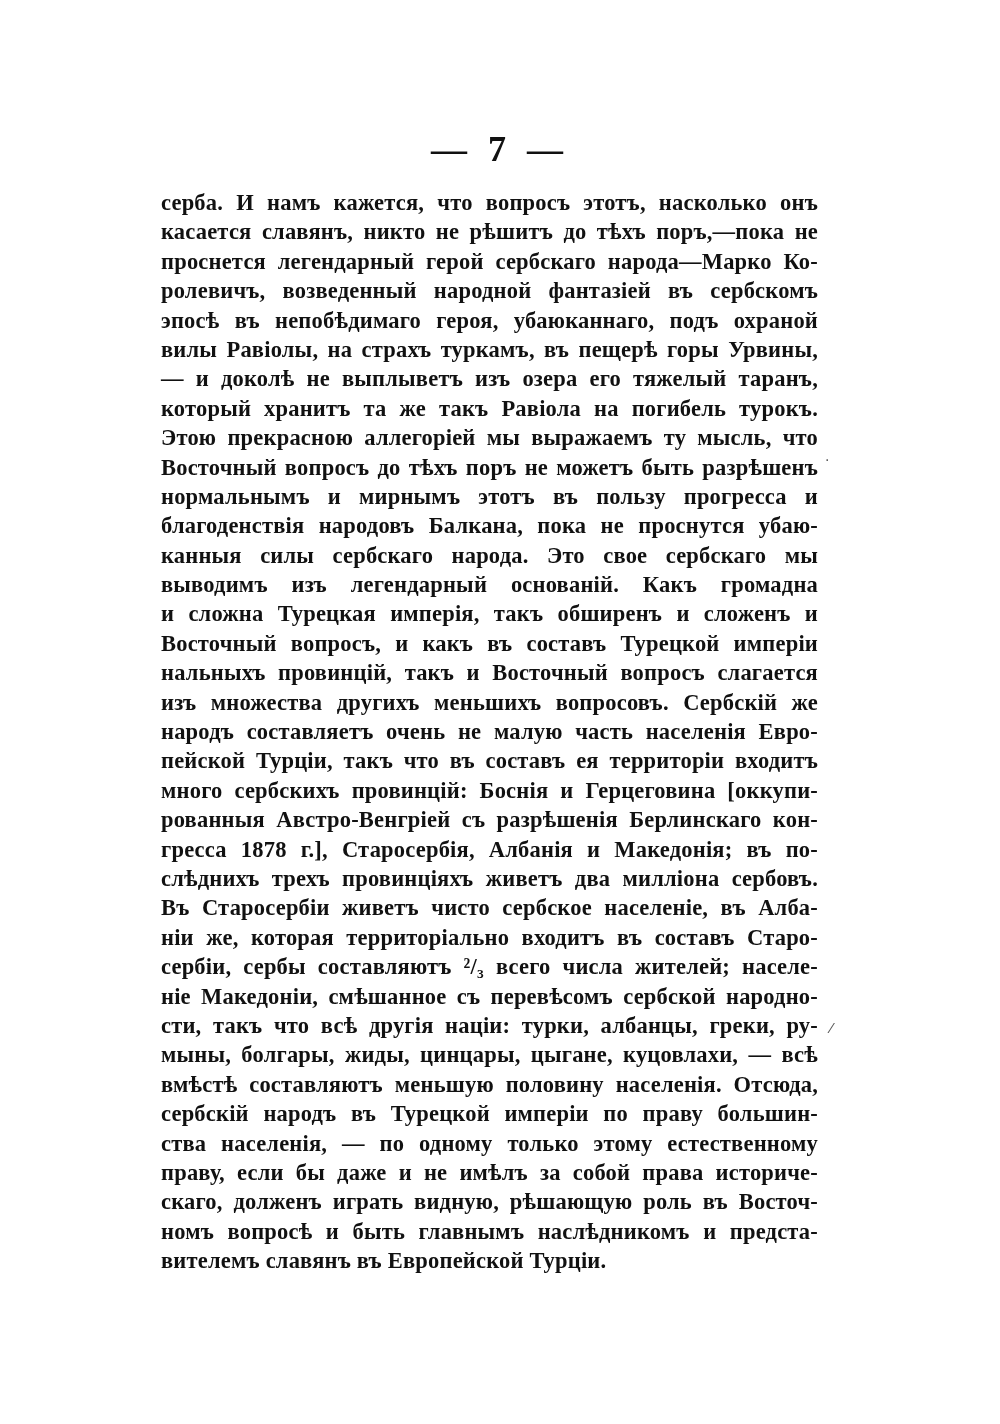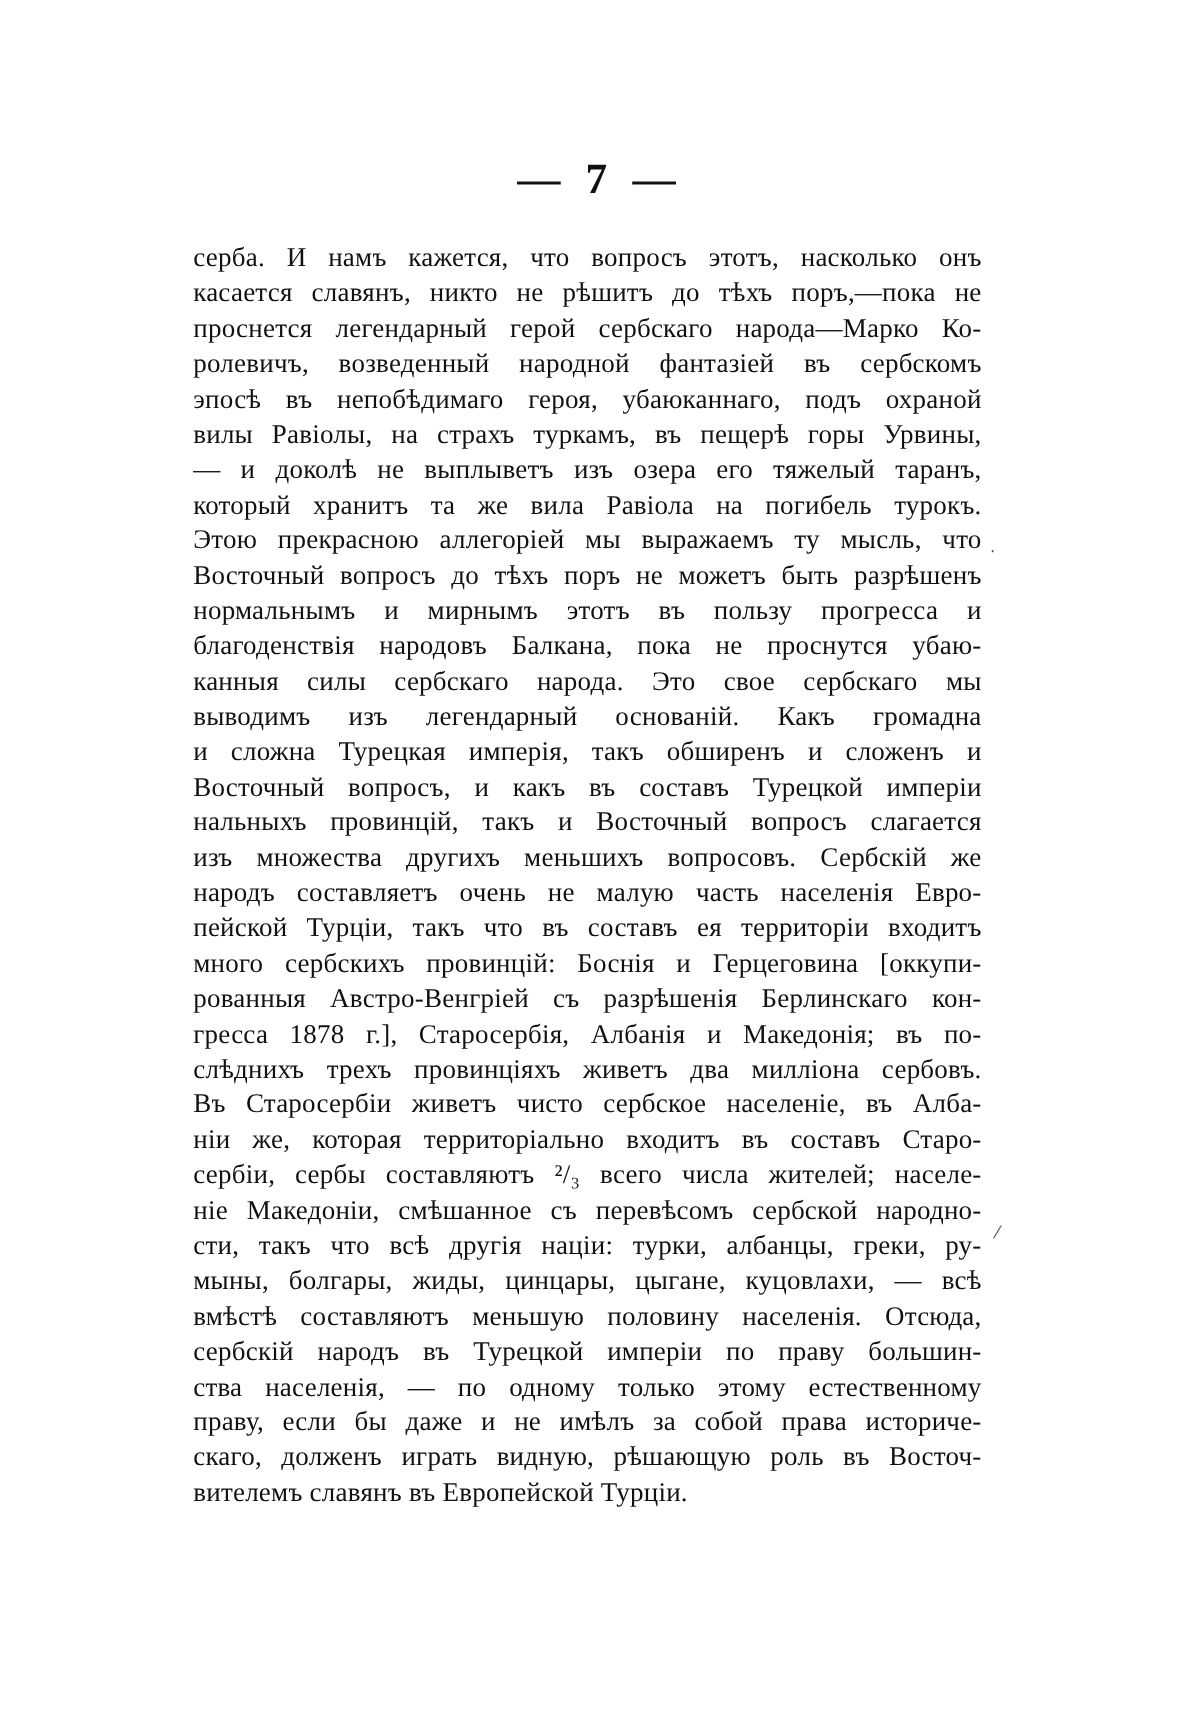--- a/index.html
+++ b/index.html
@@ -20,23 +20,24 @@
       top: 128px;
       left: 0;
       width: 1000px;
       text-align: center;
       font-size: 36px;
       font-weight: bold;
       letter-spacing: 6px;
     }
     .body-text {
       position: absolute;
-      top: 200px;
+      top: 188px;
       left: 161px;
       width: 657px;
+      font-weight: bold;
     }
     .line {
       display: block;
       height: 29.4px;
       line-height: 29.4px;
       font-size: 22.5px;
       white-space: nowrap;
       text-align: justify;
       text-align-last: justify;
       letter-spacing: 0.2px;
@@ -57,21 +58,21 @@
 <div class="page-number">— 7 —</div>
 
 <div class="body-text">
   <span class="line">серба. И намъ кажется, что вопросъ этотъ, насколько онъ</span>
   <span class="line">касается славянъ, никто не рѣшитъ до тѣхъ поръ,—пока не</span>
   <span class="line">проснется легендарный герой сербскаго народа—Марко Ко-</span>
   <span class="line">ролевичъ, возведенный народной фантазіей въ сербскомъ</span>
   <span class="line">эпосѣ въ непобѣдимаго героя, убаюканнаго, подъ охраной</span>
   <span class="line">вилы Равіолы, на страхъ туркамъ, въ пещерѣ горы Урвины,</span>
   <span class="line">— и доколѣ не выплыветъ изъ озера его тяжелый таранъ,</span>
-  <span class="line">который хранитъ та же вила Равіола на погибель турокъ.</span>
+  <span class="line">который хранитъ та же такъ Равіола на погибель турокъ.</span>
   <span class="line">Этою прекрасною аллегоріей мы выражаемъ ту мысль, что</span>
   <span class="line">Восточный вопросъ до тѣхъ поръ не можетъ быть разрѣшенъ</span>
   <span class="line">нормальнымъ и мирнымъ этотъ въ пользу прогресса и</span>
   <span class="line">благоденствія народовъ Балкана, пока не проснутся убаю-</span>
   <span class="line">канныя силы сербскаго народа. Это свое сербскаго мы</span>
   <span class="line">выводимъ изъ легендарный основаній. Какъ громадна</span>
   <span class="line">и сложна Турецкая имперія, такъ обширенъ и сложенъ и</span>
   <span class="line">Восточный вопросъ, и какъ въ составъ Турецкой имперіи</span>
   <span class="line">нальныхъ провинцій, такъ и Восточный вопросъ слагается</span>
   <span class="line">изъ множества другихъ меньшихъ вопросовъ. Сербскій же</span>
@@ -85,17 +86,18 @@
   <span class="line">ніи же, которая территоріально входитъ въ составъ Старо-</span>
   <span class="line">сербіи, сербы составляютъ ²/₃ всего числа жителей; населе-</span>
   <span class="line">ніе Македоніи, смѣшанное съ перевѣсомъ сербской народно-</span>
   <span class="line">сти, такъ что всѣ другія націи: турки, албанцы, греки, ру-</span>
   <span class="line">мыны, болгары, жиды, цинцары, цыгане, куцовлахи, — всѣ</span>
   <span class="line">вмѣстѣ составляютъ меньшую половину населенія. Отсюда,</span>
   <span class="line">сербскій народъ въ Турецкой имперіи по праву большин-</span>
   <span class="line">ства населенія, — по одному только этому естественному</span>
   <span class="line">праву, если бы даже и не имѣлъ за собой права историче-</span>
   <span class="line">скаго, долженъ играть видную, рѣшающую роль въ Восточ-</span>
+  <span class="line">номъ вопросѣ и быть главнымъ наслѣдникомъ и предста-</span>
   <span class="line last">вителемъ славянъ въ Европейской Турціи.</span>
 </div>
 
 <span class="margin-mark" style="left:825px; top:452px;">·</span>
 <span class="margin-mark" style="left:830px; top:1020px;">⁄</span>
 
 </body></html>

